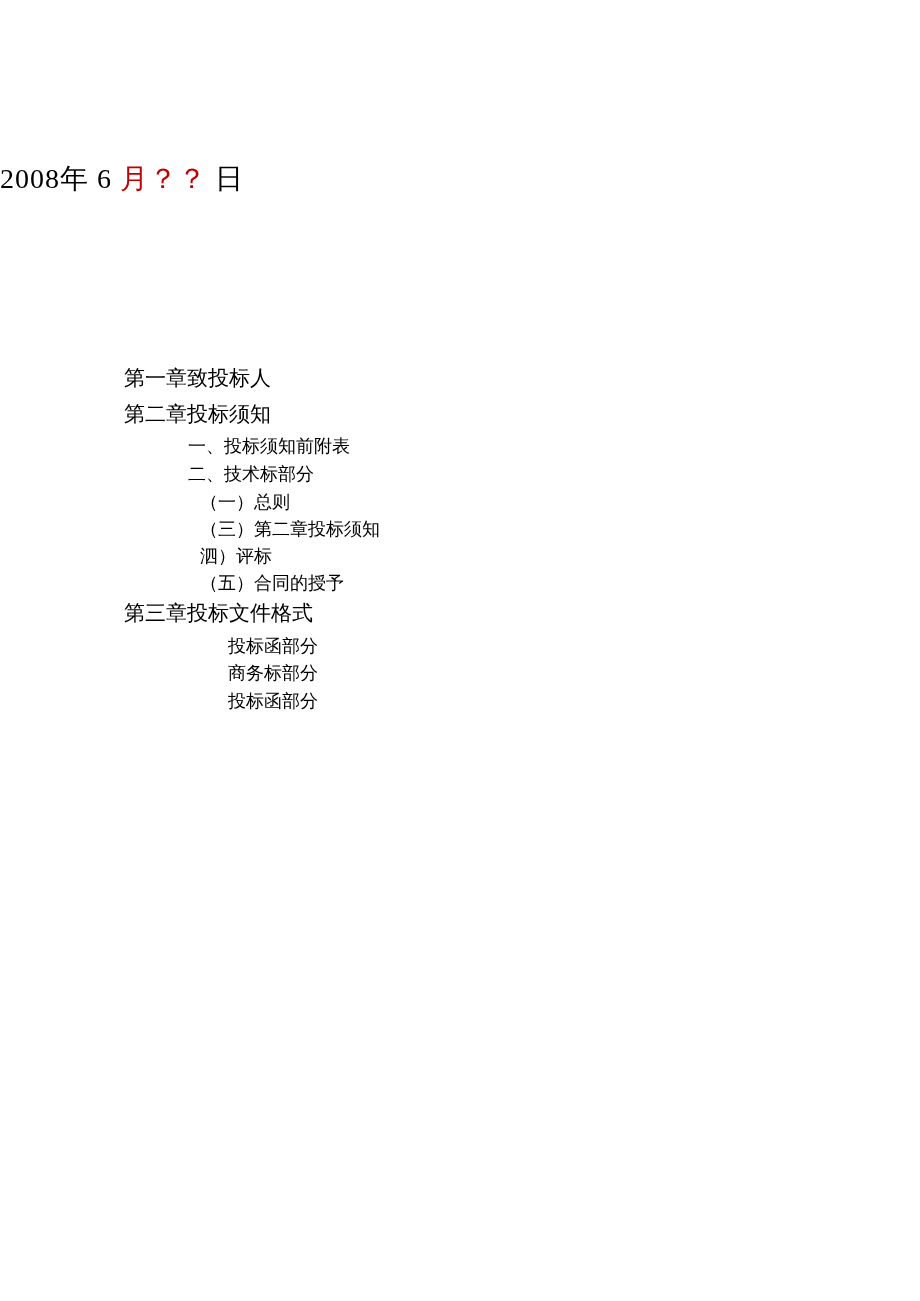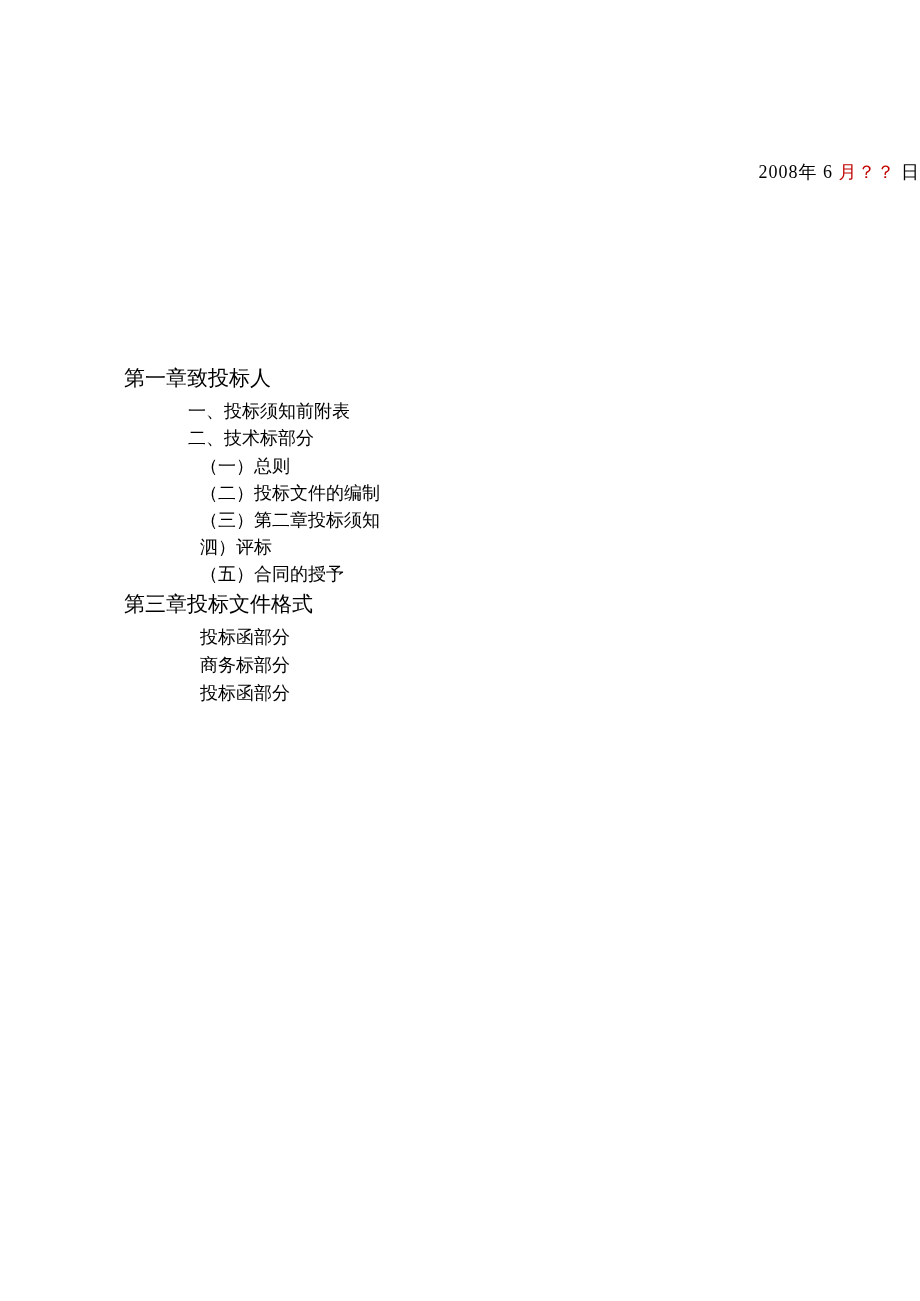--- a/index.html
+++ b/index.html
@@ -9,22 +9,22 @@
       font-family: "SimSun", "宋体", serif;
       width: 920px;
       height: 1301px;
       position: relative;
     }
     .date-title {
       position: absolute;
       top: 160px;
       left: 0;
       right: 0;
-      text-align: right;
-      font-size: 18px;
+      text-align: left;
+      font-size: 28px;
       letter-spacing: 1px;
     }
     .date-title .black {
       color: #000;
     }
     .date-title .red {
       color: #c00000;
     }
     .toc {
       position: absolute;
@@ -43,37 +43,37 @@
       margin-left: 64px;
       line-height: 1.55;
     }
     .level2 {
       font-size: 18px;
       margin-left: 76px;
       line-height: 1.5;
     }
     .level1b {
       font-size: 18px;
-      margin-left: 76px;
+      margin-left: 104px;
       line-height: 1.55;
     }
   </style>
 </head>
 <body>
 
 <div class="date-title">
   <span class="black">2008</span><span class="black">年</span> <span class="black">6</span> <span class="red">月</span><span class="red">？？</span> <span class="black">日</span>
 </div>
 
 <div class="toc">
   <div class="chapter">第一章致投标人</div>
+  <div class="chapter">第二章投标须知</div>
   <div class="level1">一、投标须知前附表</div>
   <div class="level1">二、技术标部分</div>
   <div class="level2">（一）总则</div>
-  <div class="level2">（二）投标文件的编制</div>
   <div class="level2">（三）第二章投标须知</div>
   <div class="level2" style="">泗）评标</div>
   <div class="level2">（五）合同的授予</div>
   <div class="chapter">第三章投标文件格式</div>
   <div class="level1b">投标函部分</div>
   <div class="level1b">商务标部分</div>
   <div class="level1b">投标函部分</div>
 </div>
 
 </body></html>

